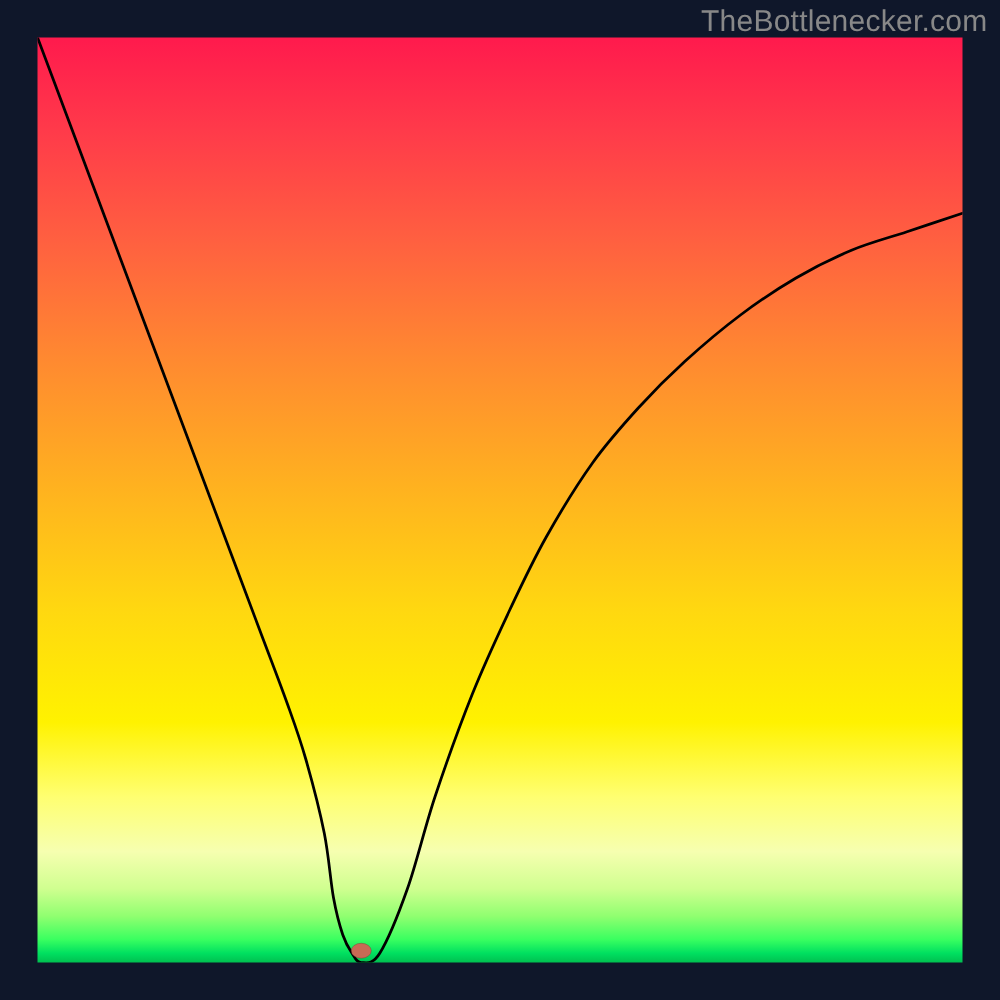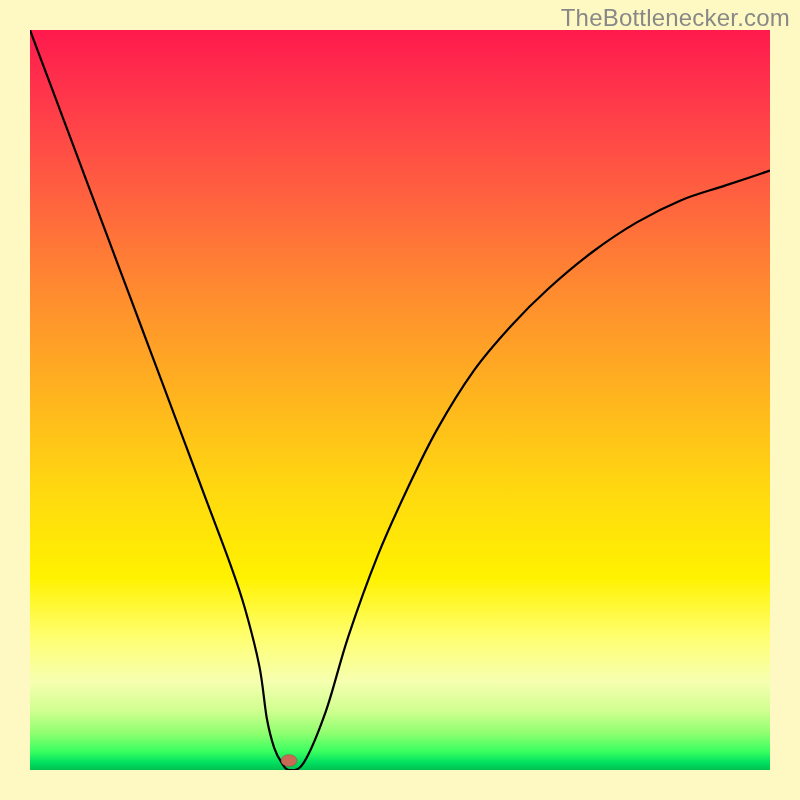--- a/index.html
+++ b/index.html
@@ -10,21 +10,21 @@
     background: #000;
     overflow: hidden;
     font-family: Arial, Helvetica, sans-serif;
   }
   .frame {
     position: absolute;
     top: 0;
     left: 0;
     width: 800px;
     height: 800px;
-    background: #fef9c3;
+    background: #0f172a;
   }
   .plot {
     position: absolute;
     top: 30px;
     left: 30px;
     width: 740px;
     height: 740px;
     background: linear-gradient(
       to bottom,
       #ff1a4d 0%,

